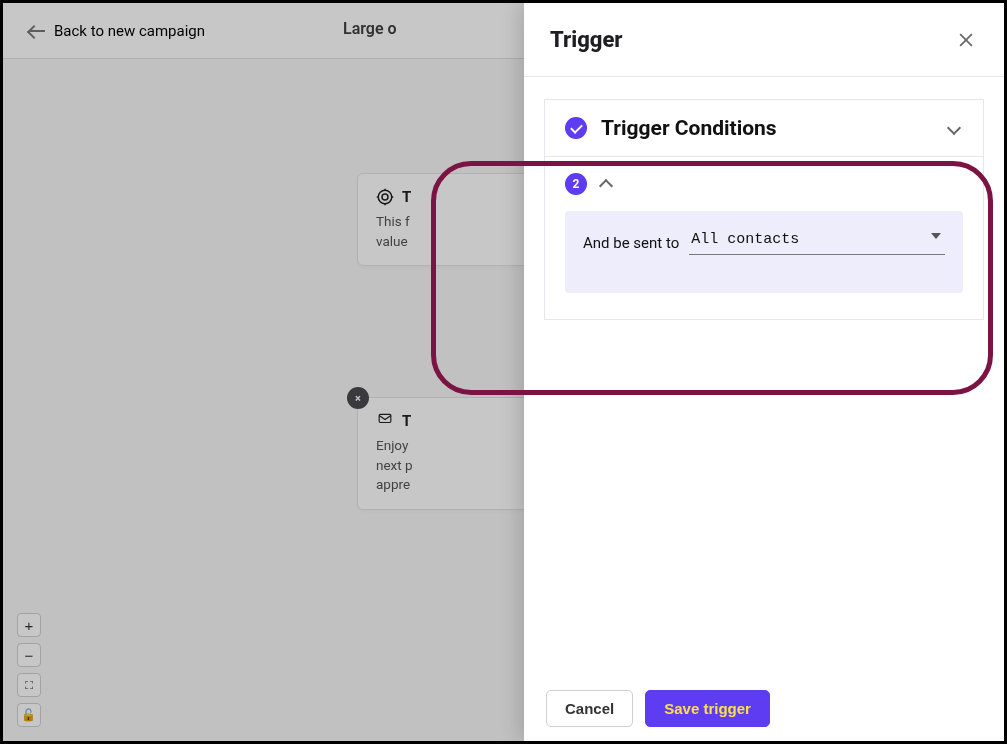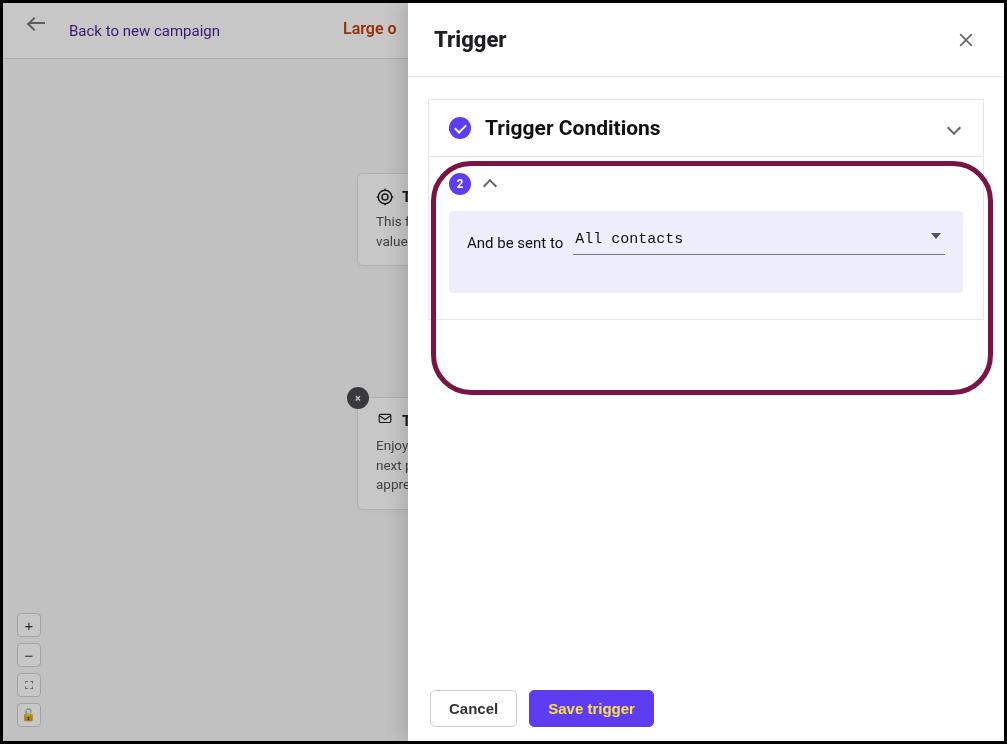--- a/index.html
+++ b/index.html
@@ -23,33 +23,34 @@
   .bg-header {
     height: 56px;
     display: flex;
     align-items: center;
     padding: 0 26px;
     border-bottom: 1px solid #e0e0e0;
     background: #fff;
   }
   .back-link {
     display: flex;
-    gap: 24px;
-    color: #4c1d95;
+    align-items: center;
+    gap: 9px;
+    color: #000000;
     font-size: 15px;
   }
   .arrow-left {
     width: 16px; height: 2px; background: #777; position: relative;
   }
   .arrow-left::before {
     content: ""; position: absolute; left: 0; top: -3px; width: 8px; height: 8px;
     border-left: 2px solid #777; border-bottom: 2px solid #777; transform: rotate(45deg);
   }
   .bg-center-title {
-    position: absolute; left: 340px; top: 16px; font-weight: 600; font-size: 16px; color: #c2410c;
+    position: absolute; left: 340px; top: 16px; font-weight: 600; font-size: 16px; color: #404040;
   }
   .canvas {
     position: relative; width: 100%; height: calc(100% - 56px);
   }
   .card {
     position: absolute;
     background: #fff;
     border: 1px solid #e3e3e8;
     border-radius: 6px;
     padding: 14px 18px;
@@ -74,21 +75,21 @@
   .toolbar button {
     width:24px; height:24px; border:1px solid #d0d0d6; border-radius:4px; background:#fff;
     display:flex; align-items:center; justify-content:center; font-size:15px; color:#333;
     cursor:pointer;
   }
 
   
   .panel {
     position: absolute;
     top: 0; right: 0; bottom: 0;
-    width: 596px;
+    width: 480px;
     background: #fff;
     display: flex;
     flex-direction: column;
     box-shadow: -6px 0 18px rgba(0,0,0,0.14);
   }
   .panel-header {
     display:flex; align-items:center; justify-content:space-between;
     padding: 18px 26px; height: 74px; border-bottom: 1px solid #e8e8ec;
   }
   .panel-title { font-size: 22px; font-weight: 800; color:#1f1f23; }

